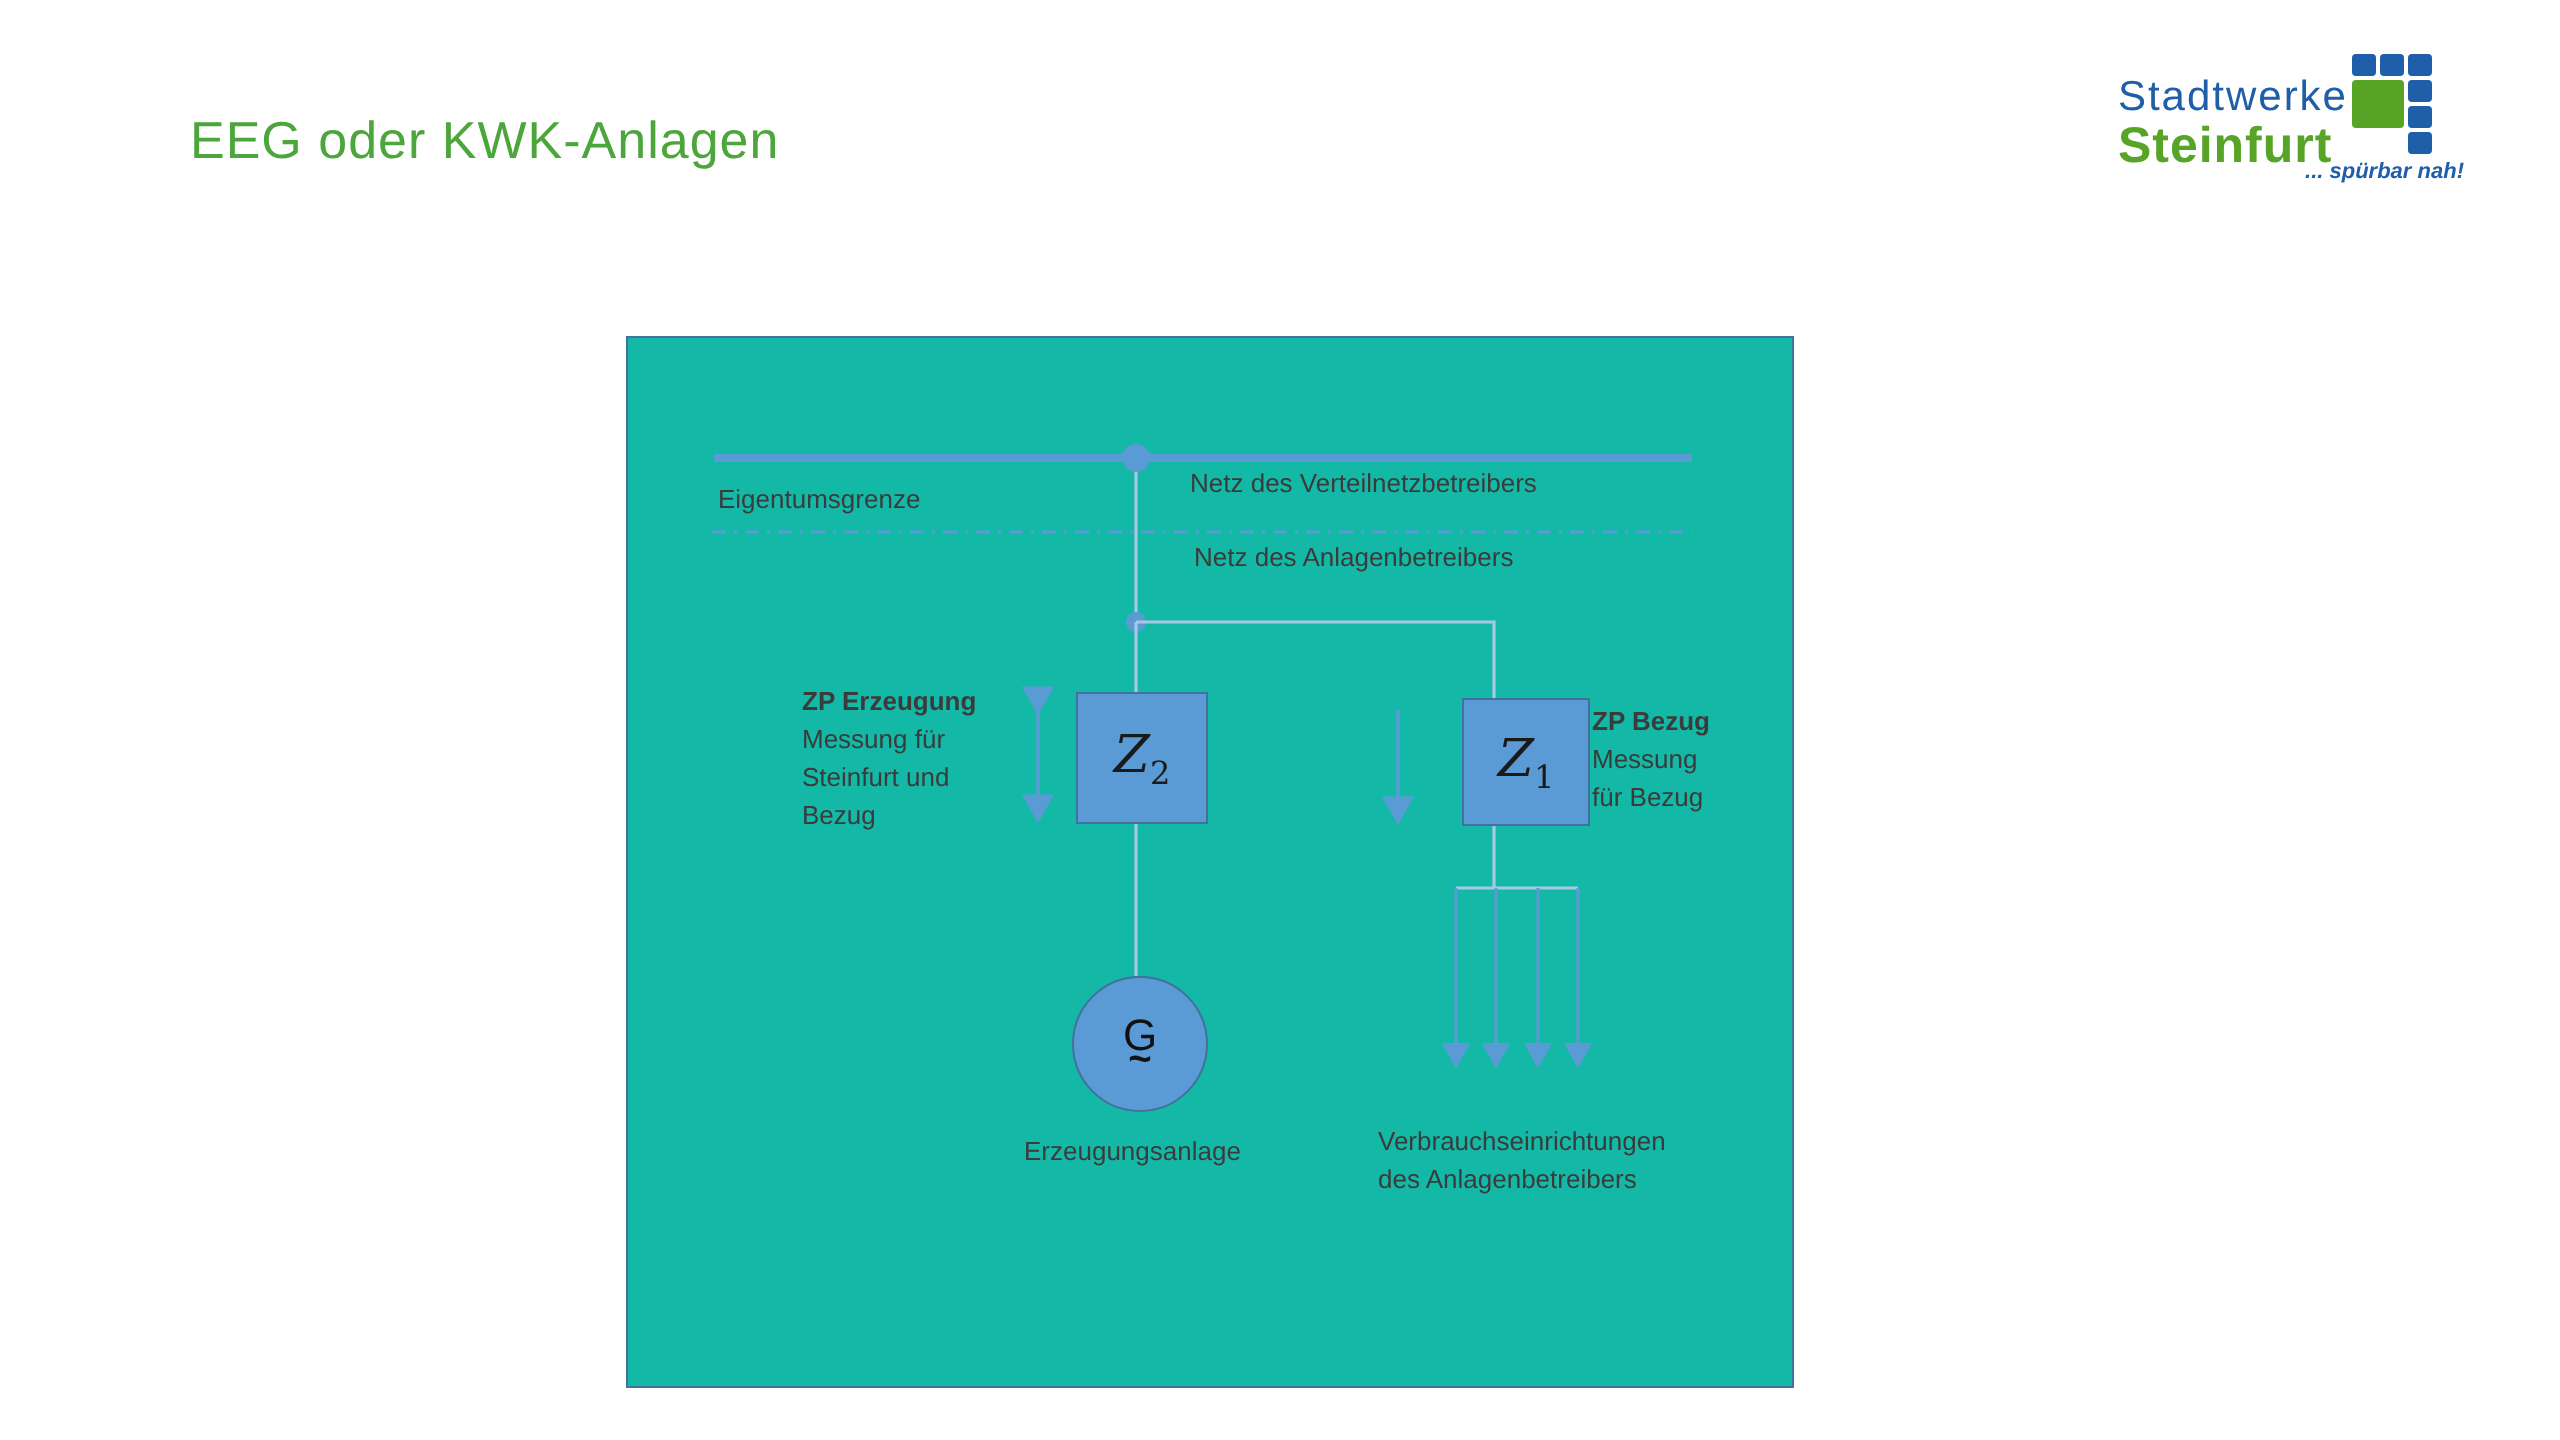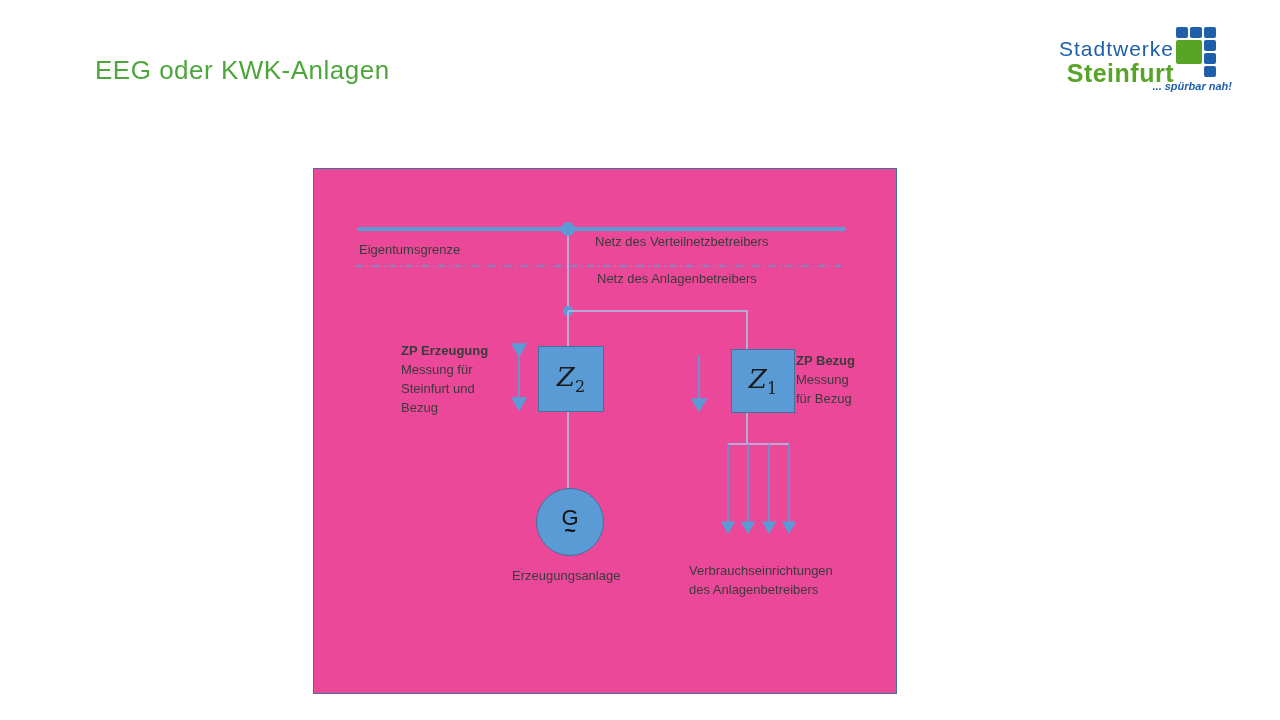--- a/index.html
+++ b/index.html
@@ -7,34 +7,34 @@
   .slide{position:relative;width:1280px;height:720px;background:#fff;}
 
   
   .title-block{position:absolute;left:95px;top:50px;line-height:40px;}
   .title-line1{font-size:26px;font-weight:400;color:var(--title-green);letter-spacing:.5px;}
   .title-line2{font-size:31px;color:var(--title-green);letter-spacing:.5px;}
   .title-line2 .bold{font-weight:700;}
 
   
   .logo{position:absolute;left:1040px;top:20px;width:220px;height:85px;}
-  .logo-text{position:absolute;right:86px;top:18px;text-align:right;line-height:1;}
+  .logo-text{position:absolute;right:86px;top:18px;text-align:left;line-height:1;}
   .logo-line1{font-size:21px;color:var(--logo-blue);letter-spacing:1px;}
   .logo-line2{font-size:25px;font-weight:700;color:var(--logo-green);letter-spacing:.5px;margin-top:2px;}
   .logo-mark{position:absolute;left:136px;top:7px;width:41px;height:50px;
     display:grid;grid-template-columns:12px 12px 12px;grid-template-rows:11px 11px 11px 11px;
     gap:2px;}
   .sq{border-radius:2px;background:var(--logo-blue);}
   .sq.green{grid-column:1/3;grid-row:2/4;background:var(--logo-green);}
   .logo-tagline{position:absolute;right:28px;top:60px;font-size:11px;font-weight:700;
     font-style:italic;color:var(--logo-blue);}
 
   
   .diagram{position:absolute;left:313px;top:168px;width:582px;height:524px;
-    border:1px solid #41719C;background:#ec4899;}
+    border:1px solid #41719C;background:#14b8a6;}
   .diagram svg{position:absolute;left:0;top:0;}
   .dlabel{position:absolute;font-size:13px;color:#3b3b3b;white-space:nowrap;line-height:19px;}
   .dlabel .b{font-weight:700;}
 
   
   .meter{position:absolute;background:#5B9BD5;border:1px solid #41719C;
     display:flex;align-items:center;justify-content:center;color:#1a1a1a;}
   .meter .z{font-family:"DejaVu Serif",serif;font-style:italic;font-size:26px;}
   .meter .sub{font-family:"DejaVu Serif",serif;font-style:normal;font-size:16px;
     vertical-align:sub;line-height:1;}

